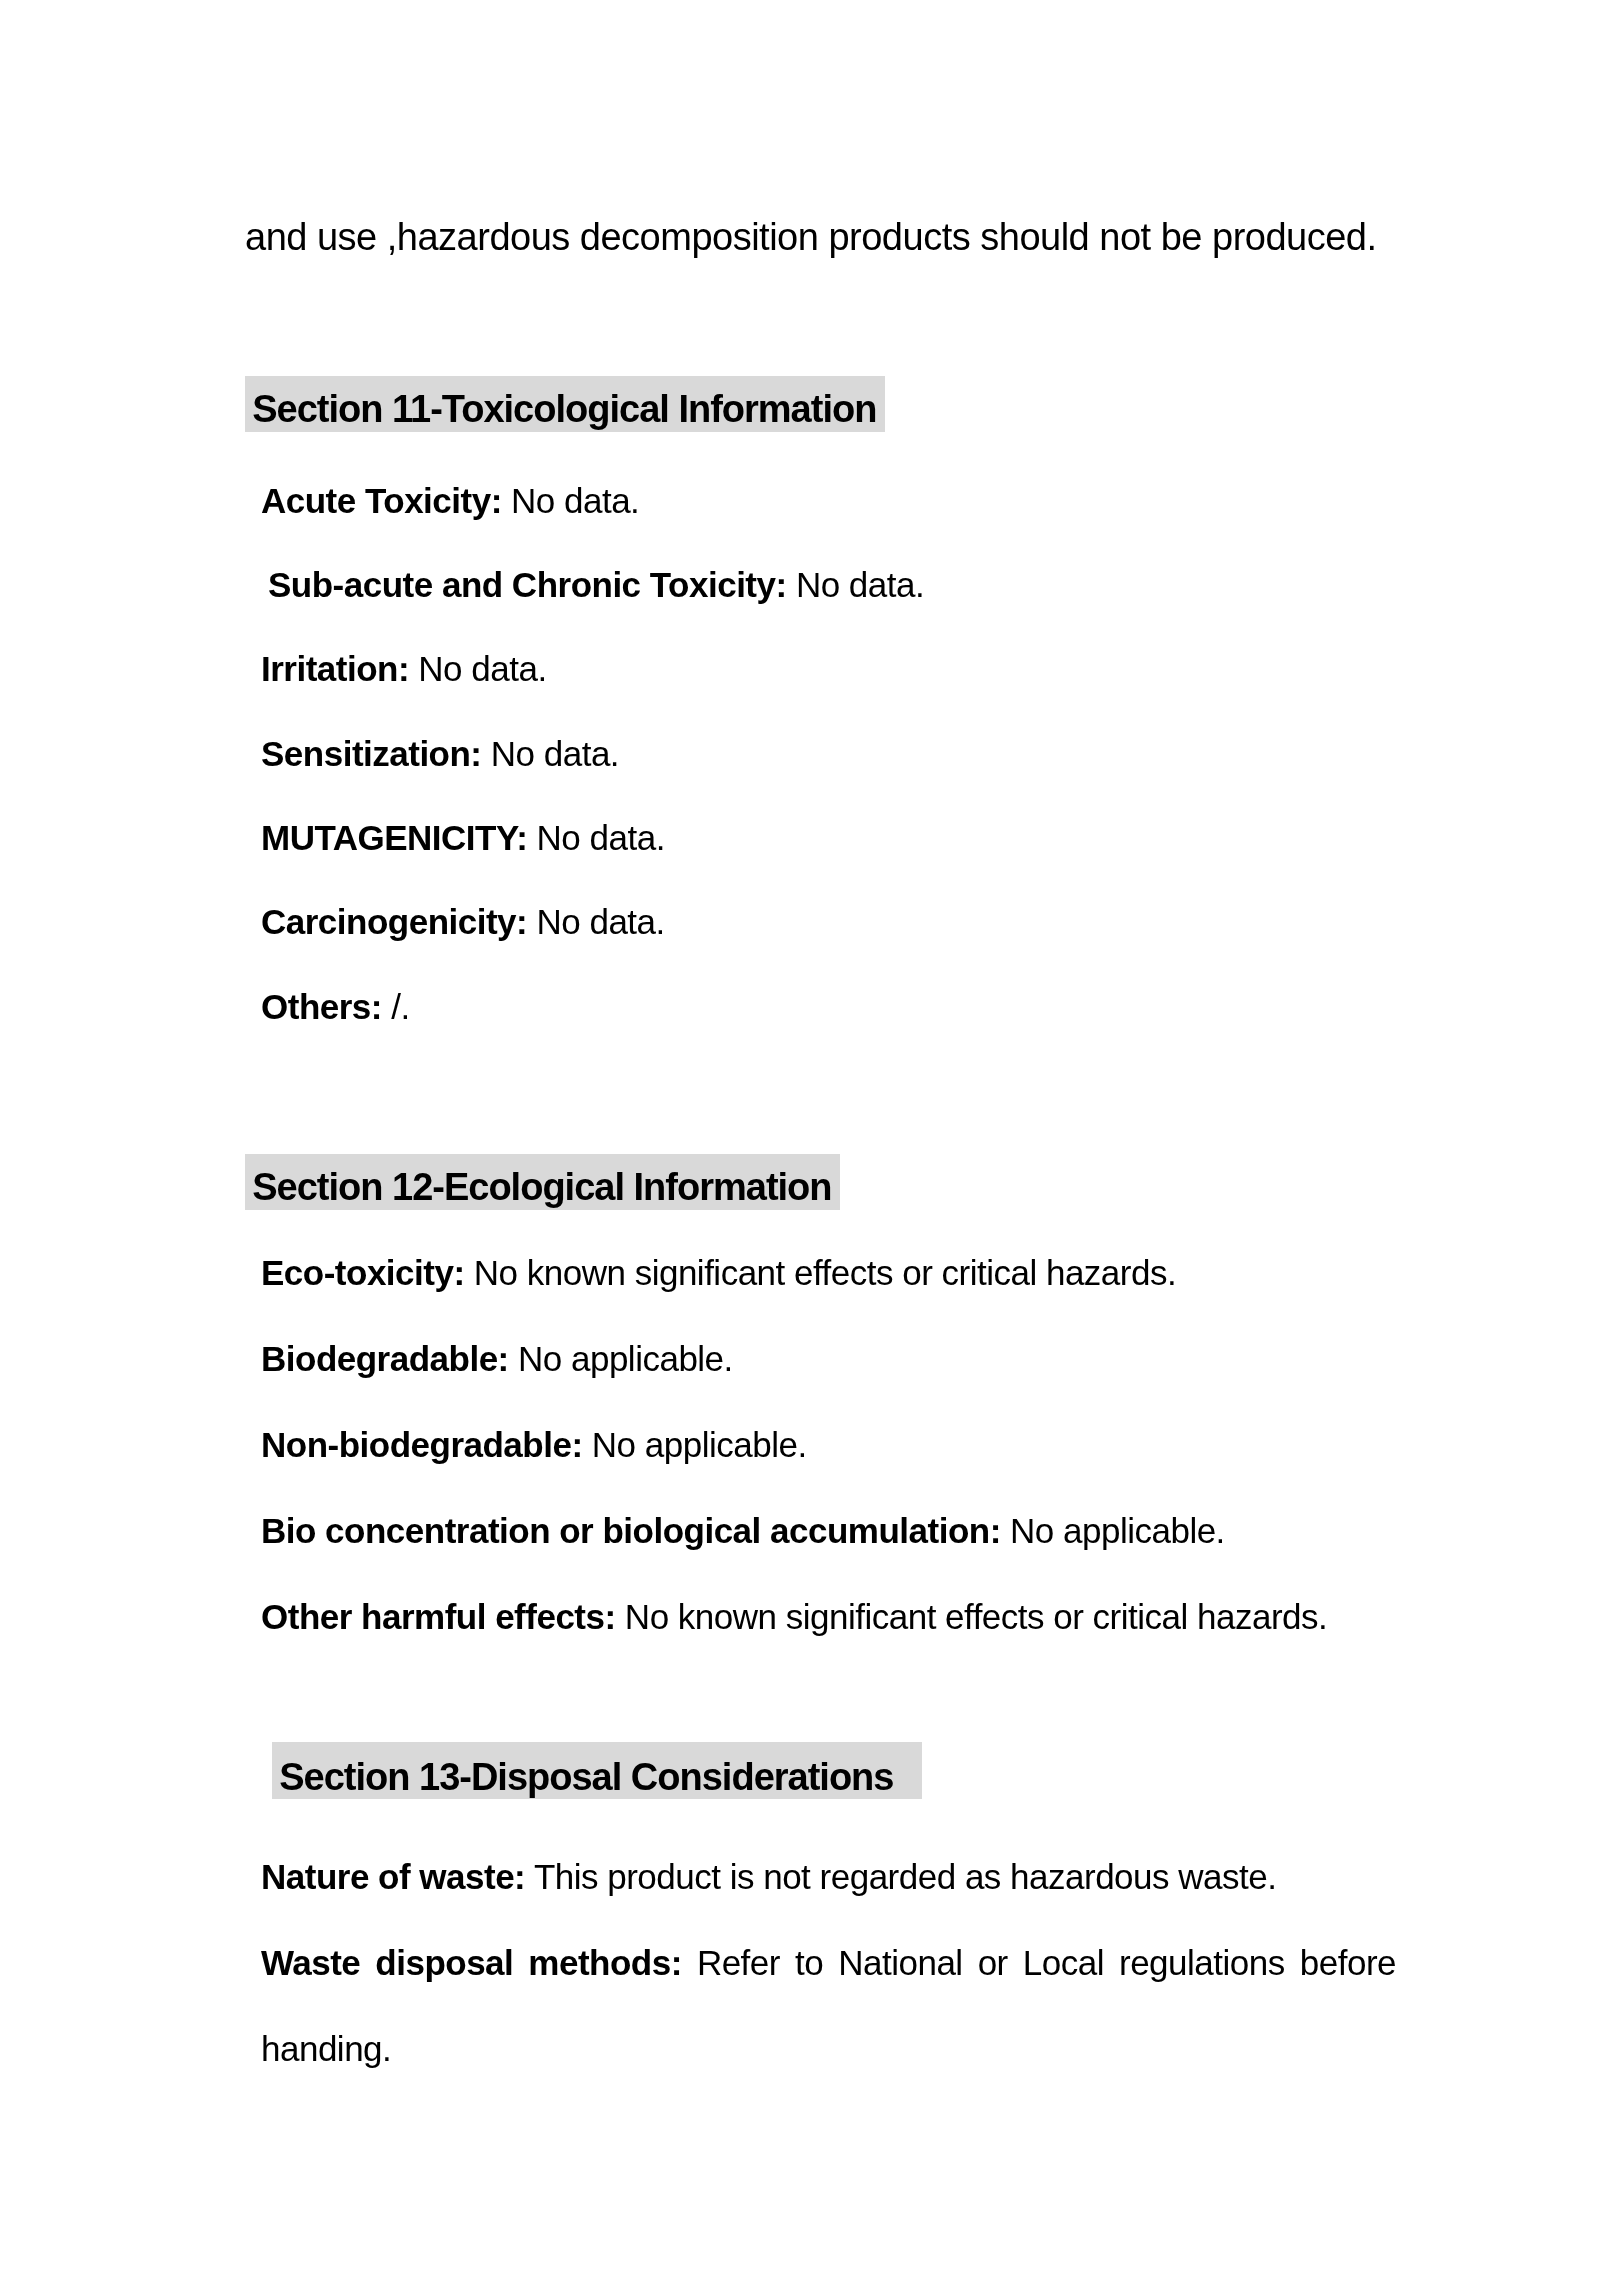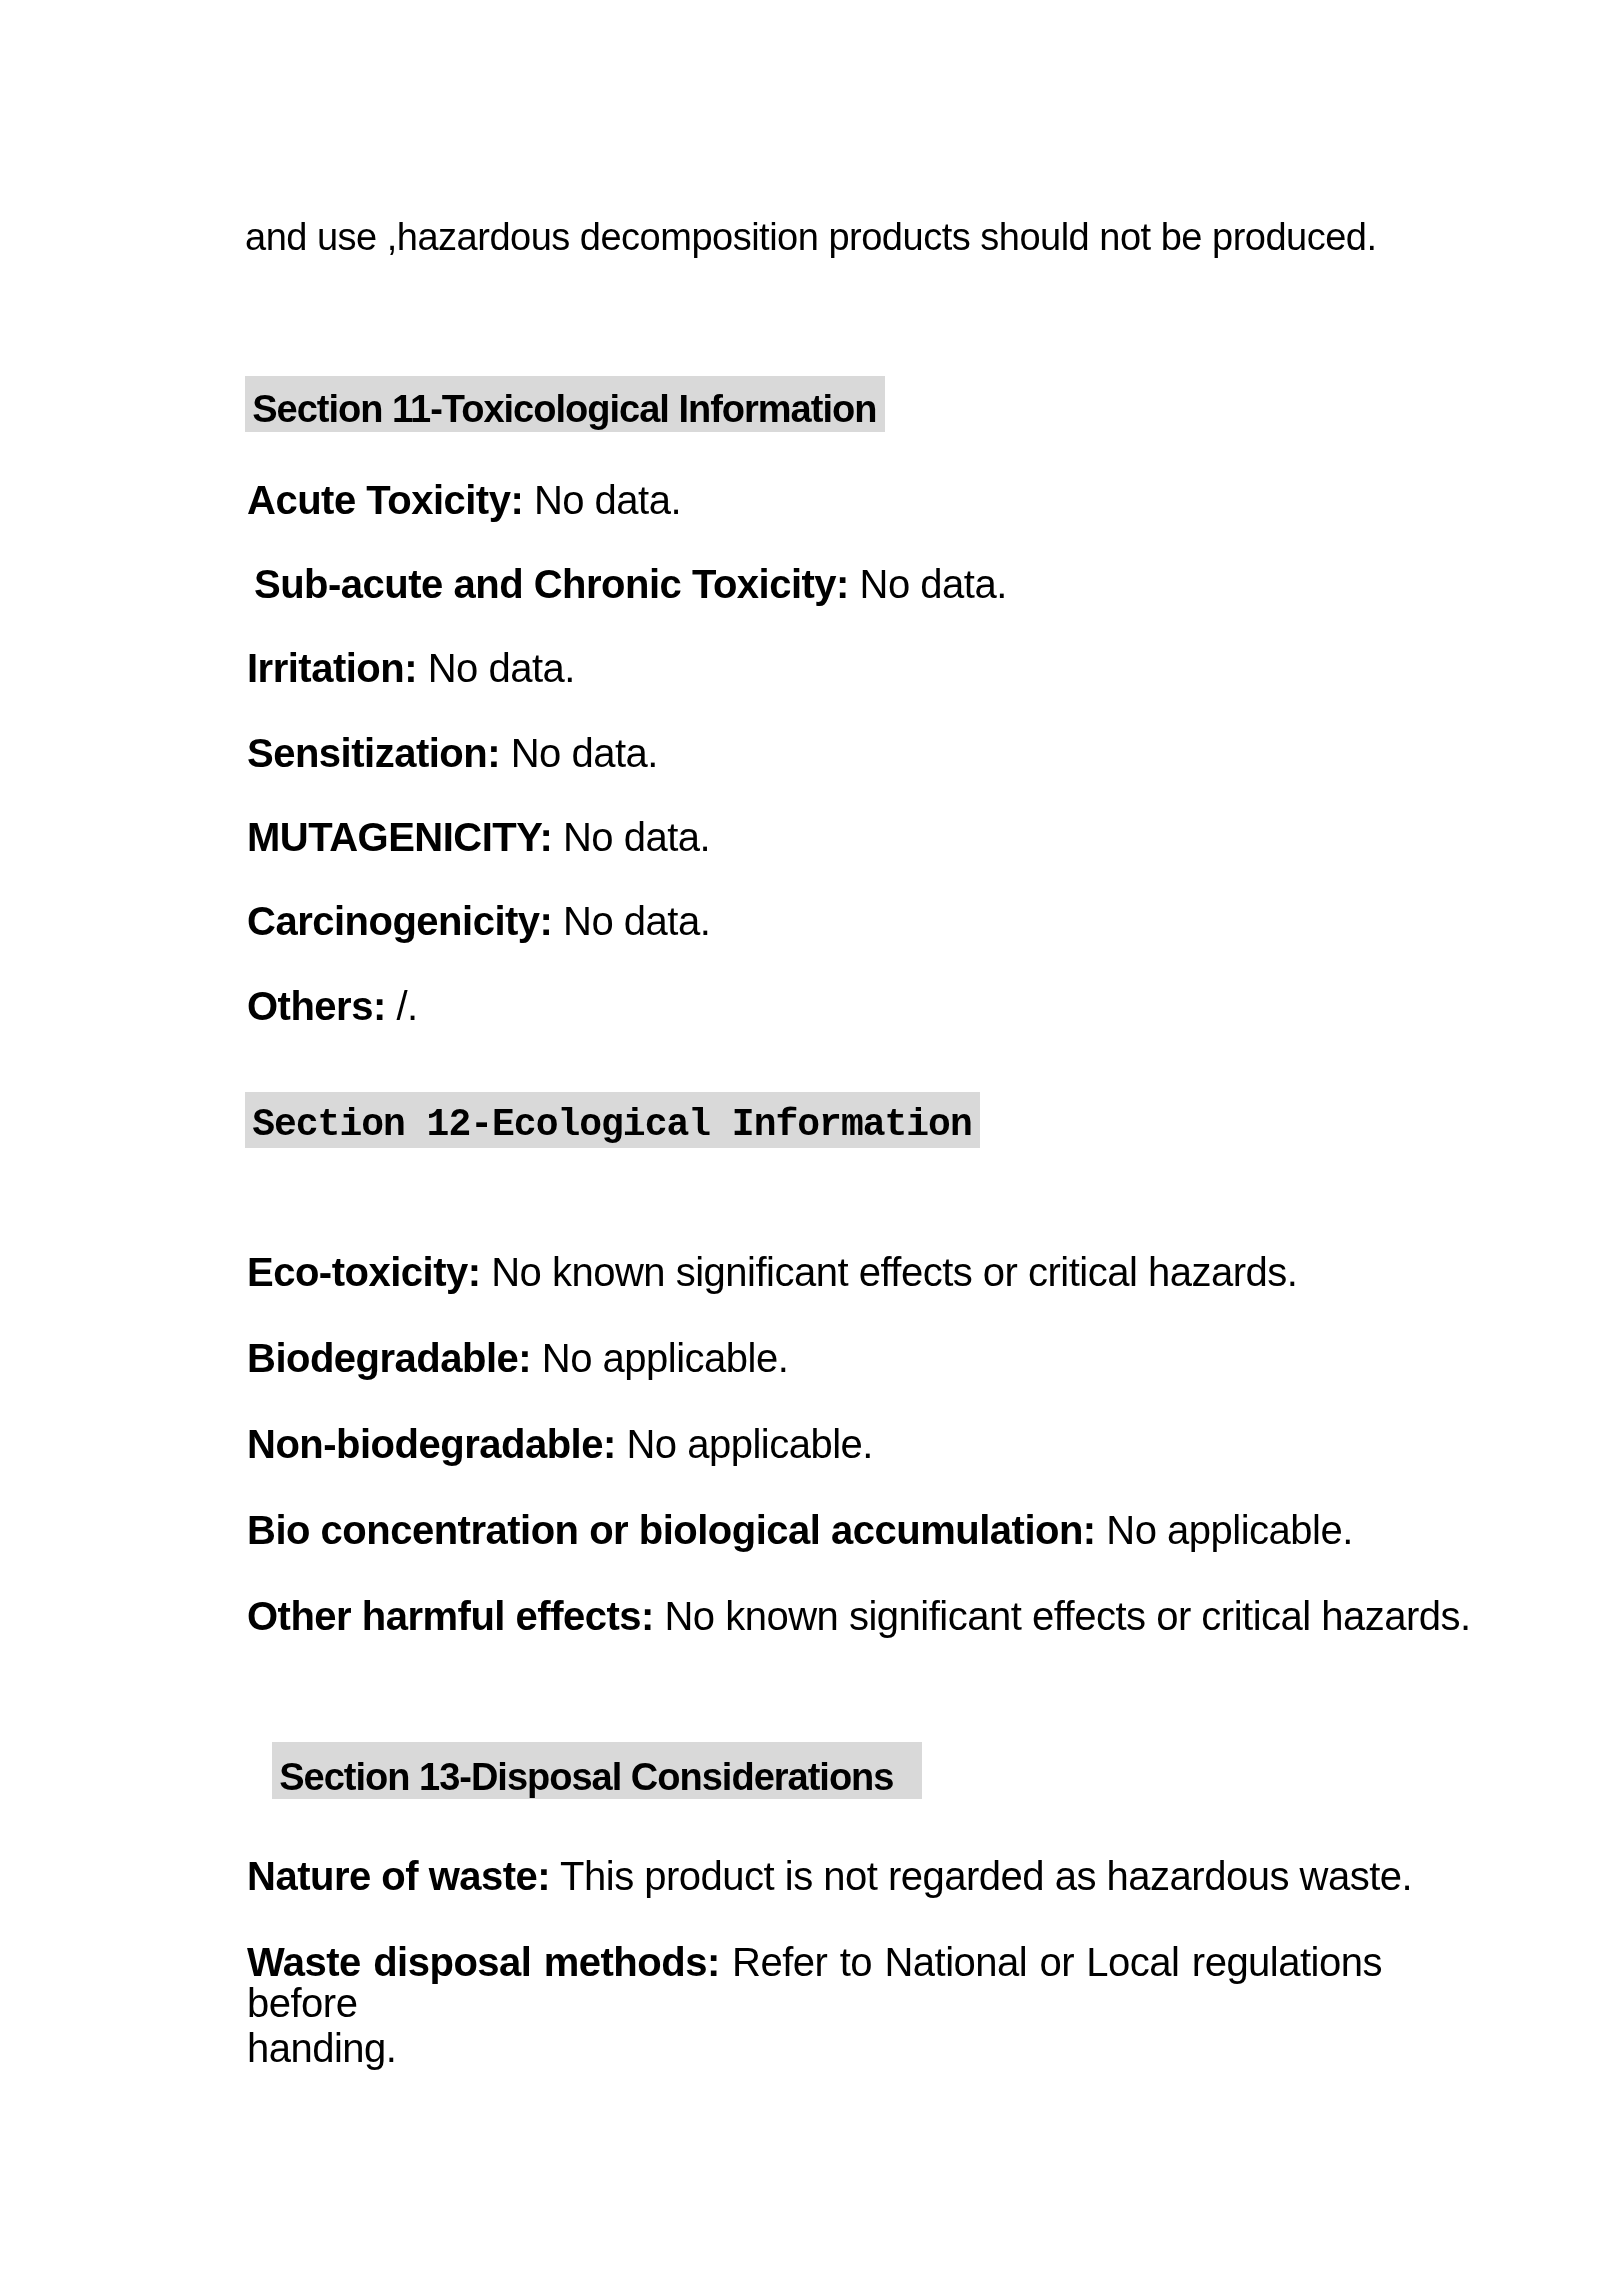--- a/index.html
+++ b/index.html
@@ -11,22 +11,22 @@
     position:relative;
     width:1623px;
     height:2295px;
     background:#ffffff;
     font-family:"Liberation Sans", sans-serif;
     color:#000000;
     overflow:hidden;
   }
   .line{
     position:absolute;
-    left:247px;
-    font-size:40px;
+    left:261px;
+    font-size:35px;
     line-height:41px;
     letter-spacing:-0.5px;
     white-space:nowrap;
   }
   .line .lbl{ font-weight:bold; }
   .line .val{ font-weight:normal; }
   .section-header{
     position:absolute;
     left:245px;
     background:#d9d9d9;
@@ -85,21 +85,21 @@
   </div>
   <div class="line" style="top:901px;">
     <span class="lbl">Carcinogenicity:</span>
     <span class="val">No data.</span>
   </div>
   <div class="line" style="top:986px;">
     <span class="lbl">Others:</span>
     <span class="val">/.</span>
   </div>
 
-  <div class="section-header" style="top:1092px;font-family:Liberation Mono, monospace;">Section 12-Ecological Information</div>
+  <div class="section-header" style="top:1154px;">Section 12-Ecological Information</div>
 
   <div class="line" style="top:1338px;">
     <span class="lbl">Biodegradable:</span>
     <span class="val">No applicable.</span>
   </div>
   <div class="line" style="top:1252px;">
     <span class="lbl">Eco-toxicity:</span>
     <span class="val">No known significant effects or critical hazards.</span>
   </div>
   <div class="line" style="top:1510px;">

